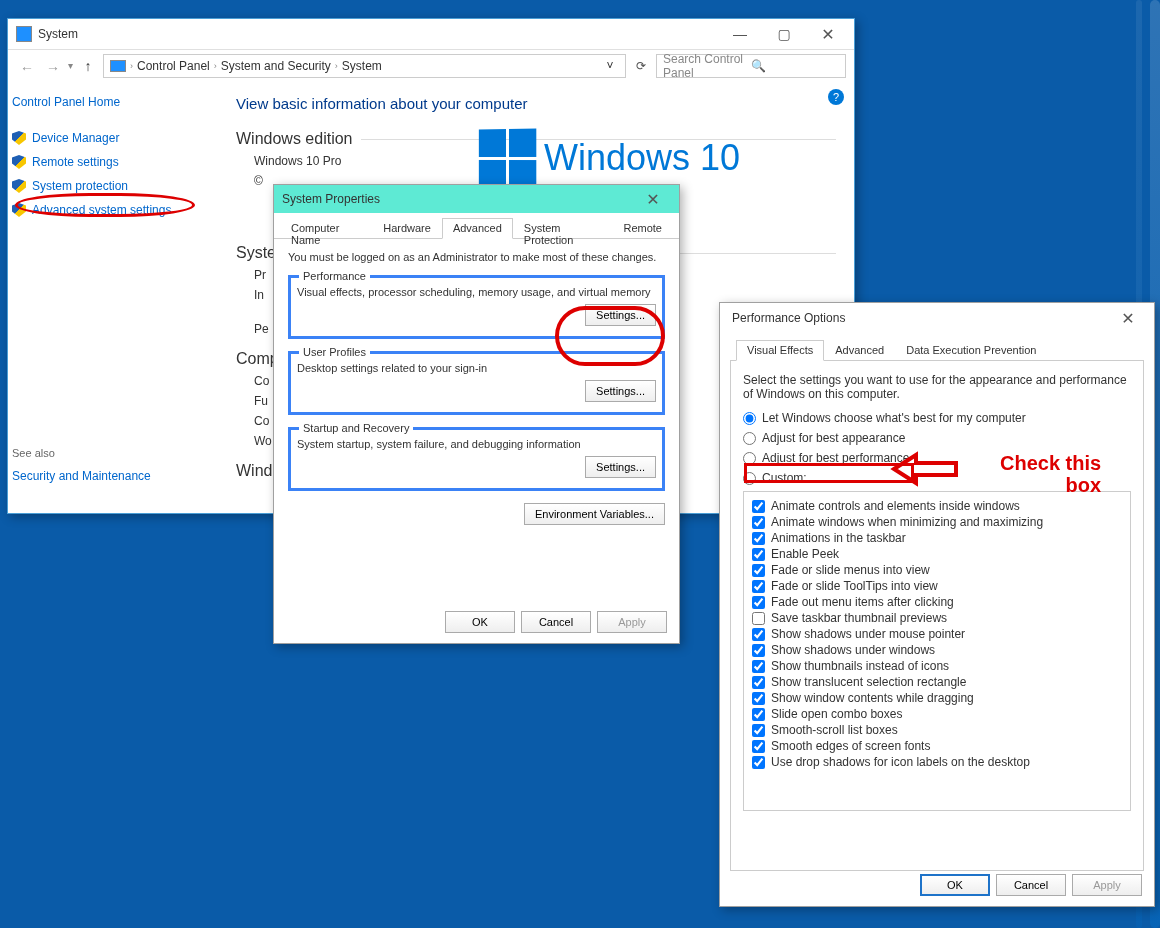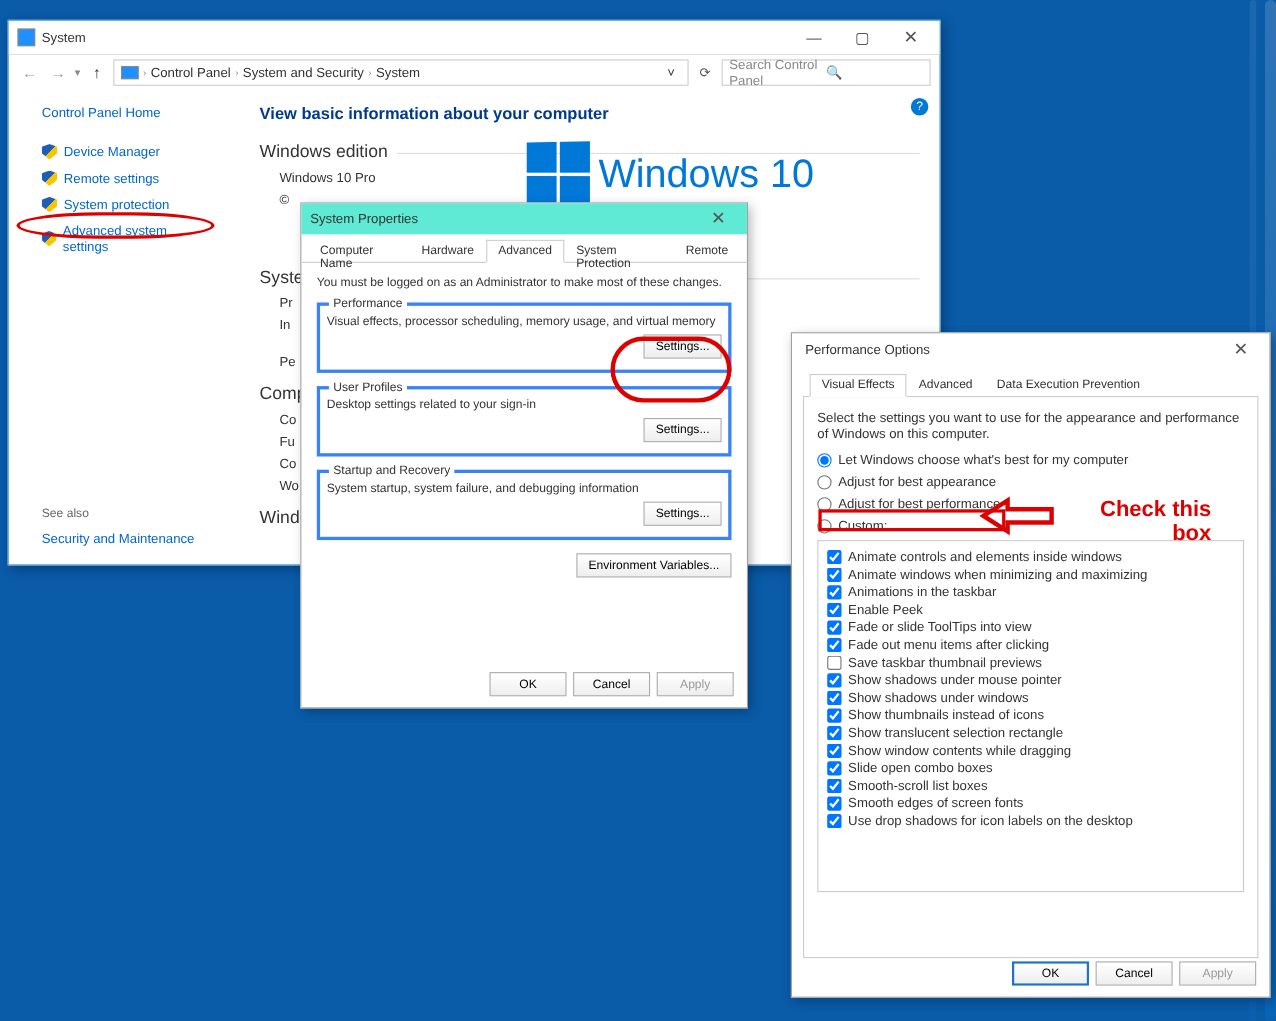--- a/index.html
+++ b/index.html
@@ -29,32 +29,32 @@
 .addr { flex: 1; height: 24px; border: 1px solid #ccc; display: flex; align-items: center; padding: 0 6px; gap: 4px; font-size: 12px; }
 .addr .miniicon { width: 16px; height: 12px; background: #1e90ff; border: 1px solid #888; display: inline-block; }
 .addr span { color: #333; }
 .addr .sep { color: #888; font-size: 9px; }
 .dropbtn { width: 18px; text-align: center; color: #555; }
 .refresh { width: 22px; text-align: center; color: #555; }
 .search { width: 190px; height: 24px; border: 1px solid #ccc; display: flex; align-items: center; padding: 0 6px; color: #888; }
 .search span { flex: 1; }
 
 #syswin .body { display: flex; height: calc(100% - 62px); }
-.leftpane { width: 210px; padding: 14px 30px; }
+.leftpane { width: 210px; padding: 14px 4px; }
 .leftpane .cph { color: #0066cc; font-size: 12px; margin-bottom: 22px; }
 .leftpane a { display: flex; align-items: center; gap: 6px; color: #0066cc; font-size: 12px; margin-bottom: 10px; text-decoration: none; }
 .shield { width: 14px; height: 14px; display: inline-block; position: relative; }
 .shield::before { content:''; position:absolute; inset:0; background: linear-gradient(135deg,#1e5fb4 50%, #f7c600 50%); clip-path: polygon(50% 0,100% 18%,100% 60%,50% 100%,0 60%,0 18%); }
 .leftpane .seealso { margin-top: 230px; color: #666; font-size: 11px; margin-bottom: 10px; }
 .leftpane a.plain { color: #0066cc; }
 
 .circle1 { position:absolute; border:3px solid #d00; border-radius: 50%/50%; }
 
 .rightpane { flex: 1; padding: 14px 18px; position: relative; }
-.rightpane h4 { color: #003a8c; font-weight: bold; font-size: 15px; margin-bottom: 18px; }
+.rightpane h4 { color: #003a8c; font-weight: normal; font-size: 15px; margin-bottom: 18px; }
 .sect-title { color: #333; font-size: 16px; margin-bottom: 6px; position: relative; }
 .sect-line { height:1px; background:#ddd; flex:1; margin-left:8px; }
 .sect-title .row { display:flex; align-items:center; }
 .sect-indent { margin-left: 18px; font-size: 12px; color: #333; margin-top: 6px; }
 .winlogo { position: absolute; left: 260px; top: 48px; display:flex; align-items:center; gap:8px; color:#0078d7; font-size:36px; font-weight:300; }
 .winlogo .sq { width:58px; height:58px; display:grid; grid-template-columns:1fr 1fr; grid-template-rows:1fr 1fr; gap:3px; transform: perspective(200px) rotateY(-8deg); }
 .winlogo .sq div { background:#0078d7; }
 .helpicon { position:absolute; top:8px; right:10px; width:16px; height:16px; border-radius:50%; background:#0078d7; color:#fff; font-size:11px; display:flex; align-items:center; justify-content:center; }
 
 
@@ -303,20 +303,24 @@
           <label class="ck">
             <input type="checkbox" checked="" style="">
             <span>Animations in the taskbar</span>
           </label>
           <label class="ck">
             <input type="checkbox" checked="" style="">
             <span>Enable Peek</span>
           </label>
           <label class="ck">
             <input type="checkbox" checked="" style="">
+            <span>Fade or slide menus into view</span>
+          </label>
+          <label class="ck">
+            <input type="checkbox" checked="" style="">
             <span>Fade or slide ToolTips into view</span>
           </label>
           <label class="ck">
             <input type="checkbox" checked="" style="">
             <span>Fade out menu items after clicking</span>
           </label>
           <label class="ck">
             <input type="checkbox" style="">
             <span>Save taskbar thumbnail previews</span>
           </label>

